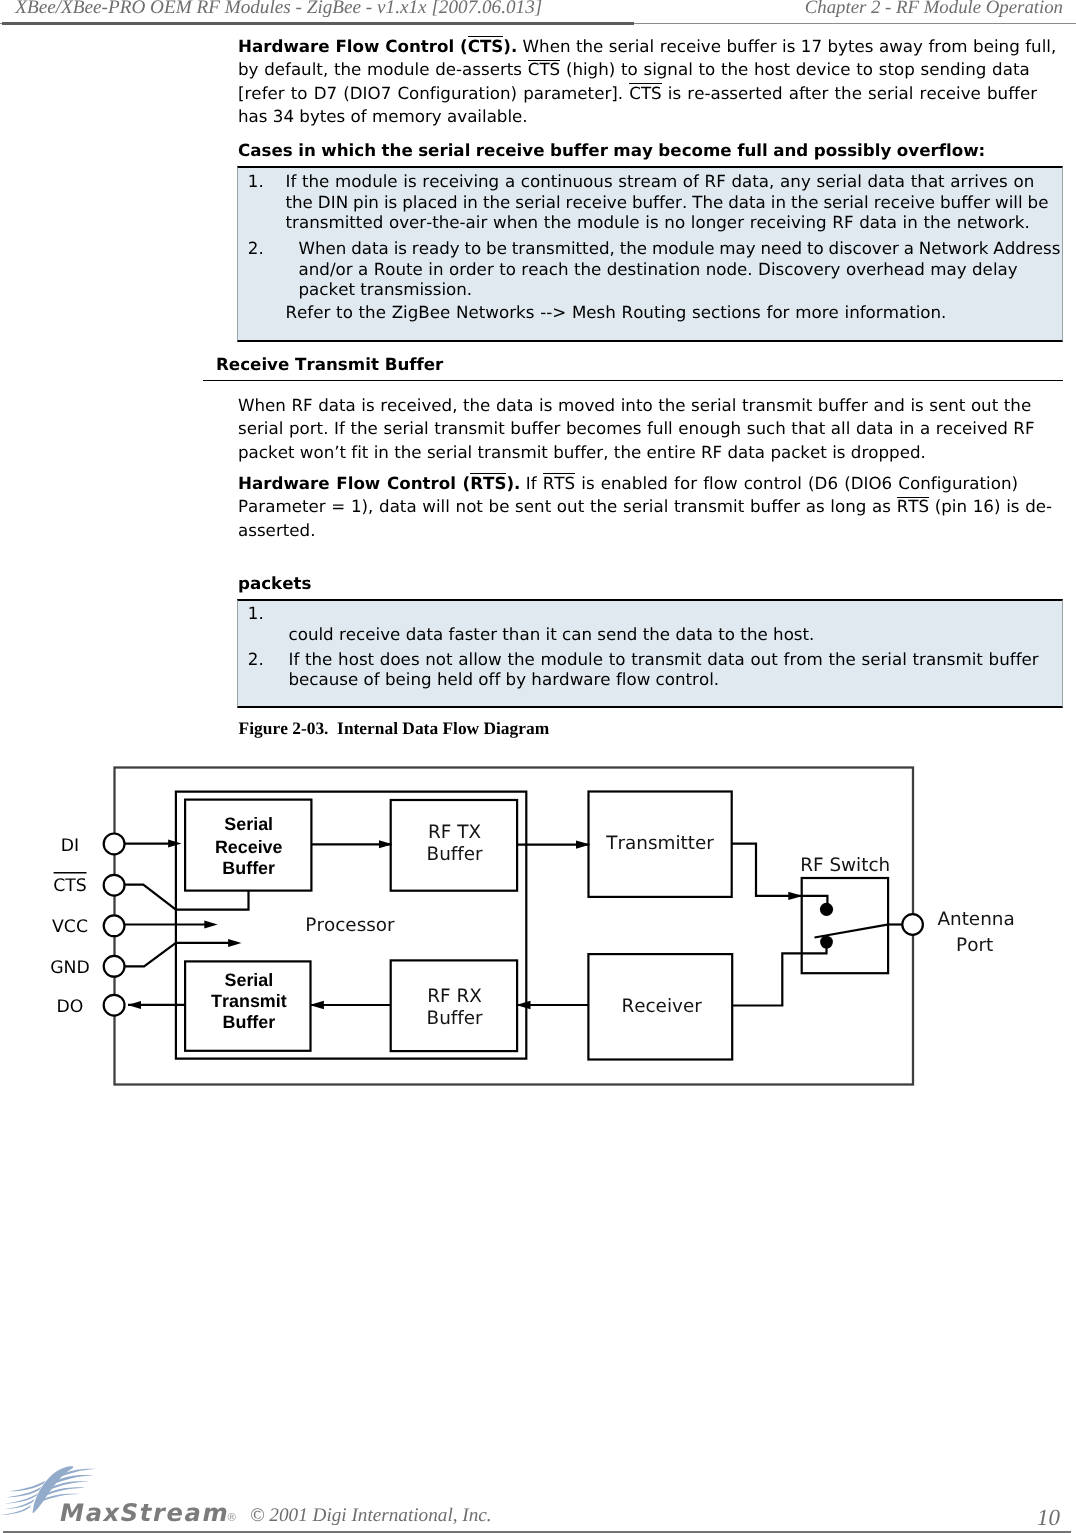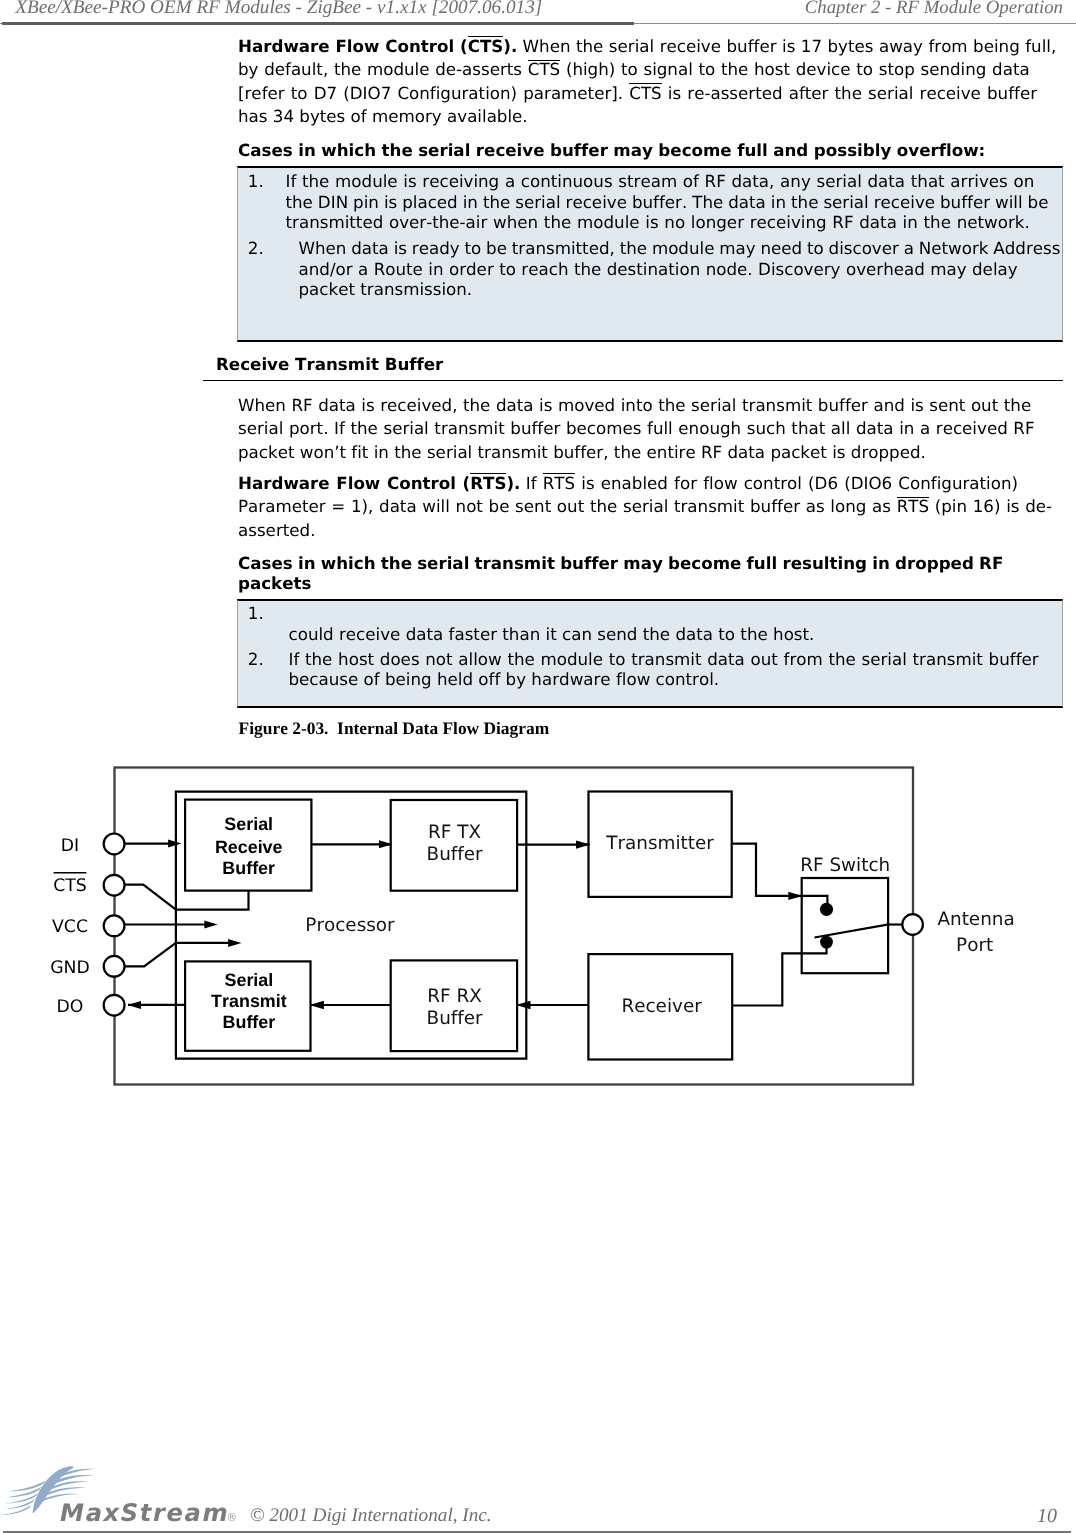--- a/index.html
+++ b/index.html
@@ -34,21 +34,21 @@
 
   
   #figcap{position:absolute;left:238.6px;top:718.3px;font-family:"Liberation Serif",serif;
           font-weight:bold;font-size:17.4px;color:#000;white-space:nowrap;}
 
   
   #foot-rule{position:absolute;left:3px;top:1530.5px;width:1068px;height:2px;background:#737373;}
   #copyright{position:absolute;left:250px;top:1504.5px;font-family:"Liberation Serif",serif;
              font-style:italic;font-size:19.2px;color:#6e6e6e;white-space:nowrap;}
   #pageno{position:absolute;left:1037px;top:1505px;font-family:"Liberation Serif",serif;
-          font-style:italic;font-size:20px;color:#6e6e6e;}
+          font-style:italic;font-size:23px;color:#6e6e6e;}
   #logo{position:absolute;left:0px;top:1453px;width:240px;height:80px;}
   #logo-wordmark{position:absolute;left:60px;top:1499px;font-family:"DejaVu Sans",sans-serif;
                  font-weight:bold;font-style:italic;font-size:24.2px;letter-spacing:1.6px;color:#7c7c7c;}
   #logo-rmark{position:absolute;left:226.3px;top:1511px;font-family:"DejaVu Sans",sans-serif;
               font-size:11px;color:#9a9a9a;}
   #figure{position:absolute;left:40px;top:760px;width:1000px;height:345px;}
   #diagram-svg text{dominant-baseline:auto;}
 </style>
 </head>
 <body>
@@ -62,30 +62,31 @@
 
   <div class="p" id="p1" style="top:34.5px;white-space:nowrap;"><b><span>Hardware Flow Control (</span><span class="ovl">CTS</span><span>).</span></b> <span style="word-spacing:0.17px">When the serial receive buffer is 17 bytes away from being full,</span><br><span style="word-spacing:0.39px"><span>by default, the module de-asserts </span><span class="ovl">CTS</span><span> (high) to signal to the host device to stop sending data</span></span><br><span style="word-spacing:0.82px"><span>[refer to D7 (DIO7 Configuration) parameter]. </span><span class="ovl">CTS</span><span> is re-asserted after the serial receive buffer</span></span><br><span>has 34 bytes of memory available.</span></div>
 
   <div class="p" id="h1" style="top:138.5px;word-spacing:-0.33px;width:820px;font-weight:bold;">Cases in which the serial receive buffer may become full and possibly overflow:</div>
 
   <div class="cbox" id="box1" style="left:237px;top:166.2px;width:826px;height:175.5px;">
     <div class="cnum" style="left:9.8px;top:3px;">1.</div>
     <div class="ctext" style="left:47.5px;top:3px;"><span style="word-spacing:0.39px">If the module is receiving a continuous stream of RF data, any serial data that arrives on</span><br><span style="word-spacing:-0.32px">the DIN pin is placed in the serial receive buffer. The data in the serial receive buffer will be</span><br><span style="word-spacing:0.43px">transmitted over-the-air when the module is no longer receiving RF data in the network.</span></div>
     <div class="cnum" style="left:9.8px;top:70px;">2.</div>
     <div class="ctext" style="left:47.5px;top:70px;margin-left:13px;"><span style="word-spacing:-0.47px">When data is ready to be transmitted, the module may need to discover a Network Address</span><br><span style="word-spacing:0.13px">and/or a Route in order to reach the destination node. Discovery overhead may delay</span><br><span style="word-spacing:0px">packet transmission.</span></div>
+    <div class="ctext" style="left:47.5px;top:133.5px;word-spacing:0.42px;">Refer to the ZigBee Networks --&gt; Mesh Routing sections for more information.</div>
   </div>
 
   <div class="h2" id="sec1" style="left:216px;top:353.5px;">Receive Transmit Buffer</div>
   <div class="h2rule" id="sec1rule" style="left:203px;top:379.5px;width:860px;"></div>
 
   <div class="p" id="p2" style="top:393.5px;white-space:nowrap;"><span style="word-spacing:0.24px">When RF data is received, the data is moved into the serial transmit buffer and is sent out the</span><br><span style="word-spacing:0.3px">serial port. If the serial transmit buffer becomes full enough such that all data in a received RF</span><br><span>packet won’t fit in the serial transmit buffer, the entire RF data packet is dropped.</span></div>
 
   <div class="p" id="p3" style="top:471.5px;white-space:nowrap;"><b style="word-spacing:0.85px"><span>Hardware Flow Control (</span><span class="ovl">RTS</span><span>).</span></b> <span style="word-spacing:0.85px"><span>If </span><span class="ovl">RTS</span><span> is enabled for flow control (D6 (DIO6 Configuration)</span></span><br><span style="word-spacing:0.38px"><span>Parameter = 1), data will not be sent out the serial transmit buffer as long as </span><span class="ovl">RTS</span><span> (pin 16) is de-</span></span><br><span>asserted.</span></div>
 
-  <div class="p" id="h2a" style="top:552.5px;line-height:20.5px;font-weight:bold;white-space:nowrap;"><span style="word-spacing:-0.58px">Cases in which the serial transmit buffer may become full resulting in dropped RF</span><br><span>packets</span></div>
+  <div class="p" id="h2a" style="top:552.5px;line-height:20.5px;font-weight:bold;white-space:nowrap;"><br><span>packets</span></div>
 
   <div class="cbox" id="box2" style="left:237px;top:599.2px;width:826px;height:109.2px;">
     <div class="cnum" style="left:9.8px;top:2px;">1.</div>
     <div class="ctext" style="left:50.5px;top:2px;"><br><span style="word-spacing:0px">could receive data faster than it can send the data to the host.</span></div>
     <div class="cnum" style="left:9.8px;top:47.5px;">2.</div>
     <div class="ctext" style="left:50.5px;top:47.5px;"><span style="word-spacing:0.4px">If the host does not allow the module to transmit data out from the serial transmit buffer</span><br><span style="word-spacing:0px">because of being held off by hardware flow control.</span></div>
   </div>
 
   <div id="figcap">Figure 2-03.&nbsp; Internal Data Flow Diagram</div>
 

